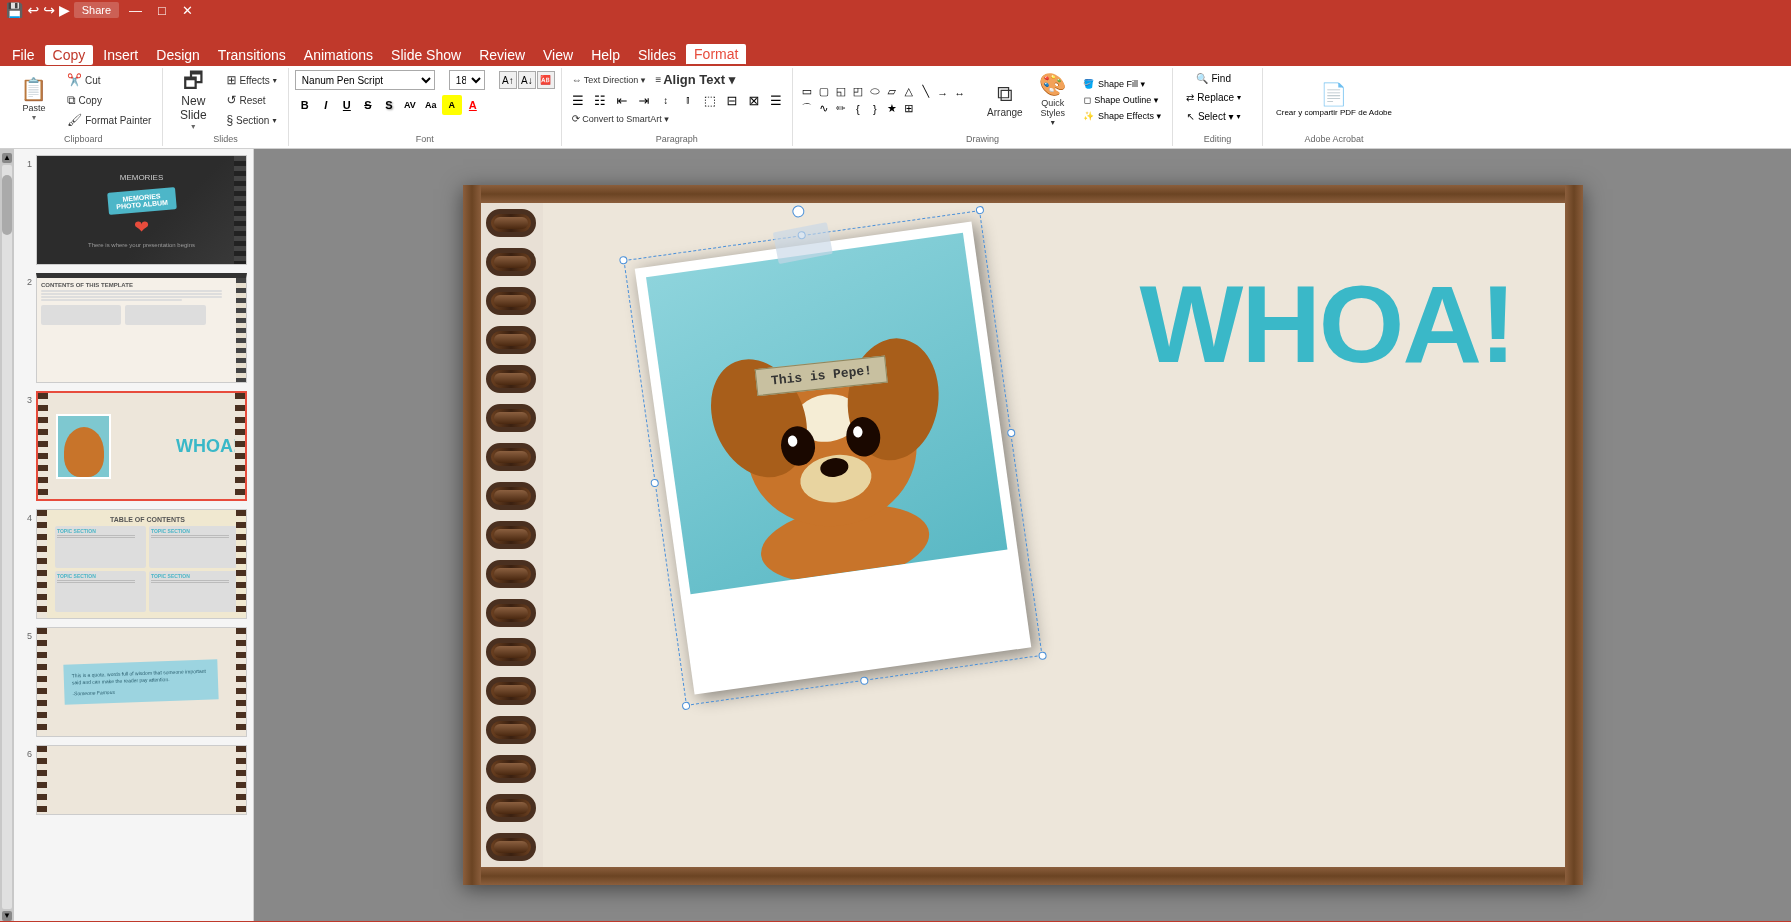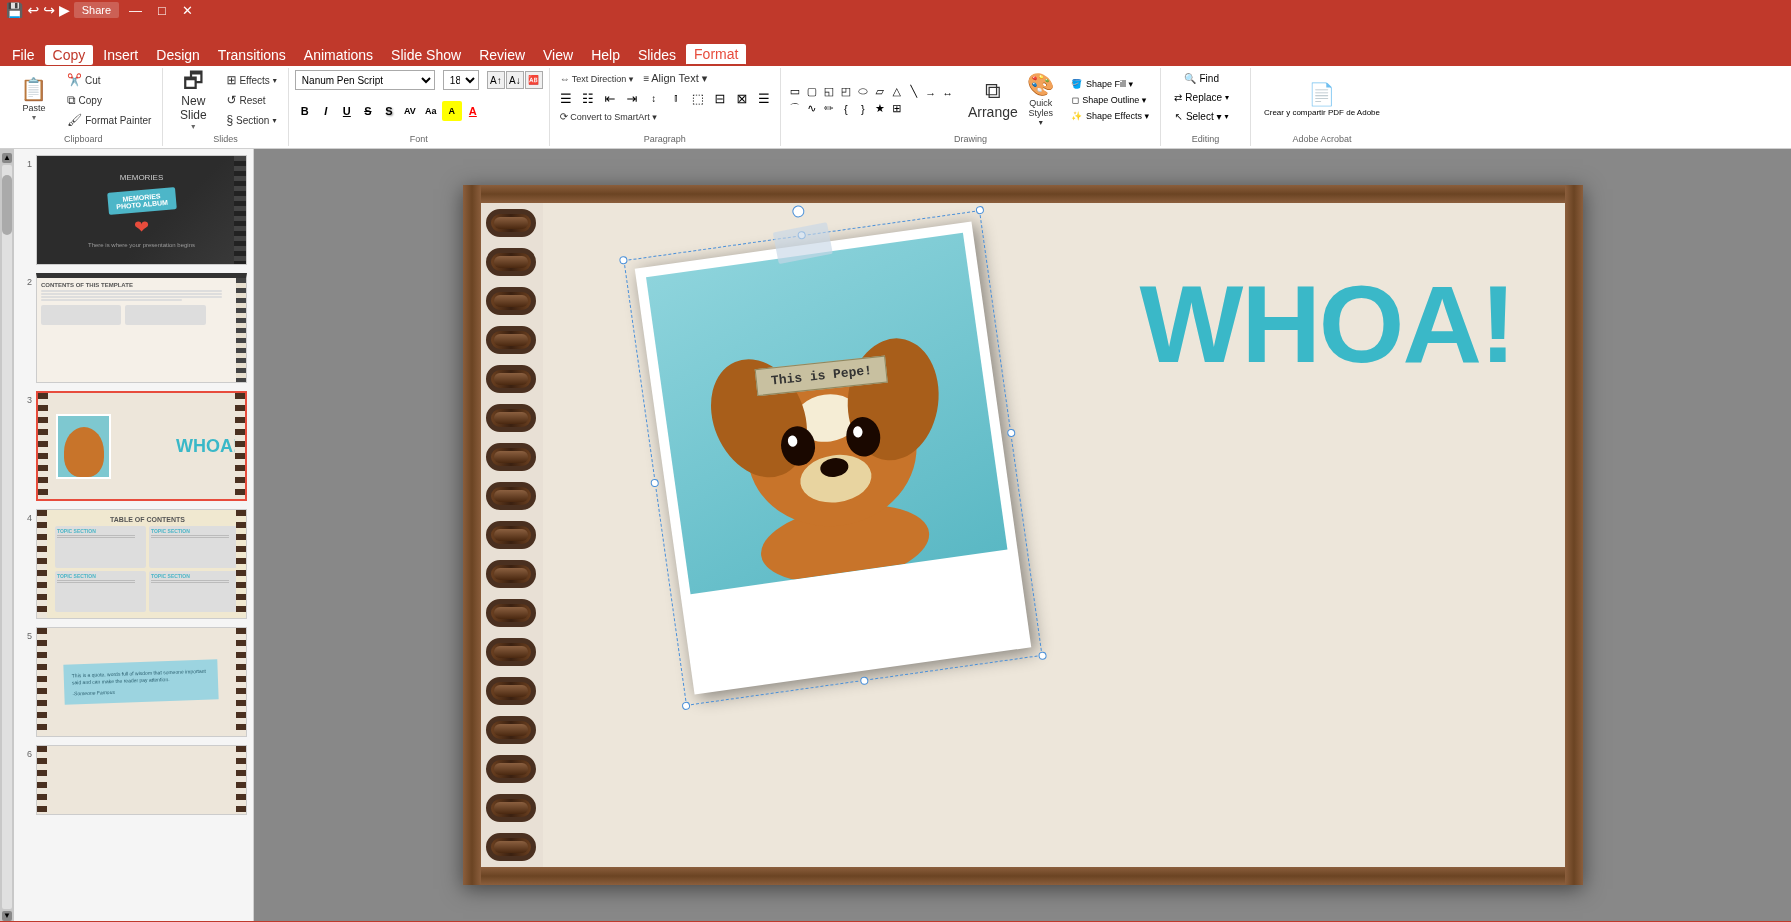--- a/index.html
+++ b/index.html
@@ -98,21 +98,21 @@
       cursor: pointer;
       border-radius: 2px;
       font-size: 10px;
       color: #333;
       border: 1px solid transparent;
       white-space: nowrap;
     }
     .ribbon-small-btn-icon { font-size: 12px; }
 
     
-    .font-row { display: flex; gap: 8px; margin-bottom: 8px; align-items: center; }
+    .font-row { display: flex; gap: 14px; margin-bottom: 2px; align-items: center; }
     .font-select {
       width: 140px;
       height: 20px;
       font-size: 10px;
       border: 1px solid #aaa;
       background: white;
       padding: 0 2px;
     }
     .font-size-select {
       width: 36px;
@@ -639,21 +639,21 @@
 
     <div class="ribbon-group" style="min-width:220px;">
       <div class="ribbon-group-content" style="flex-direction:column; align-items:flex-start; gap:2px;">
         <div style="display:flex; gap:2px; align-items:center; flex-wrap:wrap;">
           <div class="ribbon-btn" style="flex-direction:row; min-width:auto; font-size:10px; padding:1px 3px;">
             <span style="margin-right:2px;">⇔</span>
             <span style="font-size:9px;">Text Direction ▾</span>
           </div>
           <div class="ribbon-btn" style="flex-direction:row; min-width:auto; font-size:10px; padding:1px 3px;">
             <span style="margin-right:2px;">≡</span>
-            <span style="font-size:11px;">Align Text ▾</span>
+            <span style="font-size:13px;font-weight:bold;">Align Text ▾</span>
           </div>
         </div>
         <div style="display:flex; gap:2px; align-items:center; flex-wrap:wrap;">
           <div class="list-btn">☰</div>
           <div class="list-btn">☷</div>
           <div class="list-btn">⇤</div>
           <div class="list-btn">⇥</div>
           <div class="list-btn" style="font-size:10px;">↕</div>
           <div class="list-btn" style="font-size:10px;">⫾</div>
           <div class="list-btn">⬚</div>
@@ -690,21 +690,21 @@
             <span class="shape-icon">{</span>
             <span class="shape-icon">}</span>
             <span class="shape-icon">★</span>
             <span class="shape-icon">⊞</span>
           </div>
         </div>
 
         <div style="display:flex; flex-direction:column; gap:2px; justify-content:center; padding-bottom:14px;">
           <div class="ribbon-btn ribbon-btn-large" style="width:44px; height:60px;">
             <div class="ribbon-btn-icon">⧉</div>
-            <div style="font-size:14px;">Arrange</div>
+            <div style="font-size:10px;">Arrange</div>
           </div>
         </div>
         <div style="display:flex; flex-direction:column; gap:2px; justify-content:center; padding-bottom:14px;">
           <div class="ribbon-btn ribbon-btn-large" style="width:44px; height:60px;">
             <div class="ribbon-btn-icon">🎨</div>
             <div style="font-size:9px; text-align:center;">Quick<br>Styles</div>
             <div style="font-size:8px;">▾</div>
           </div>
         </div>
 

